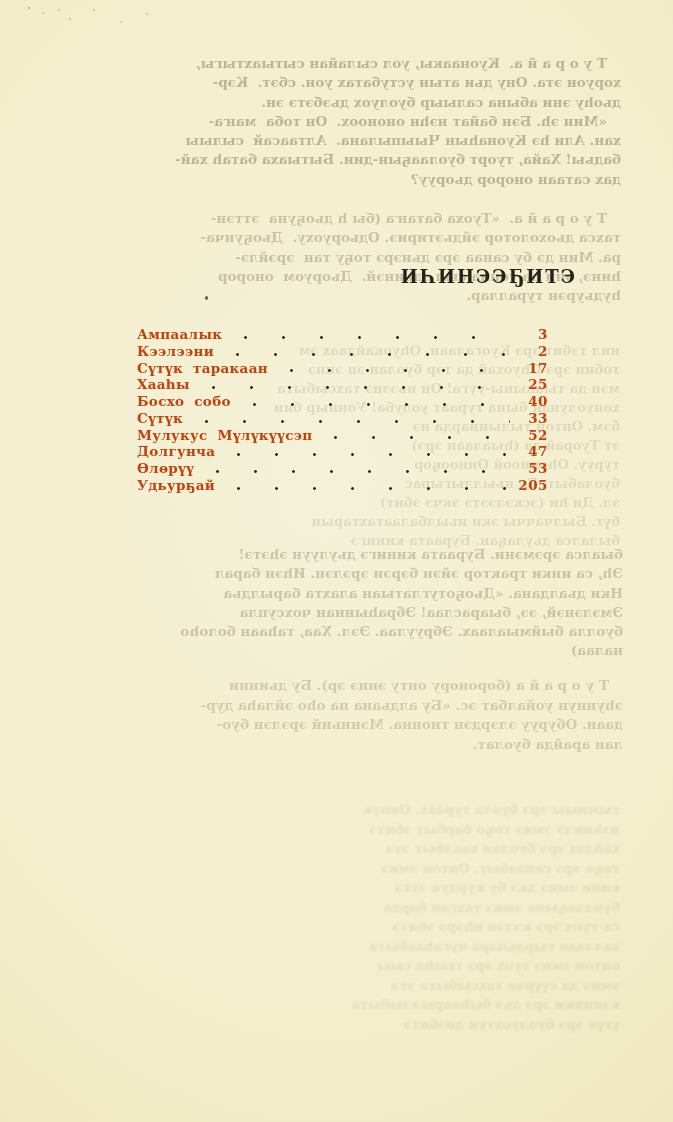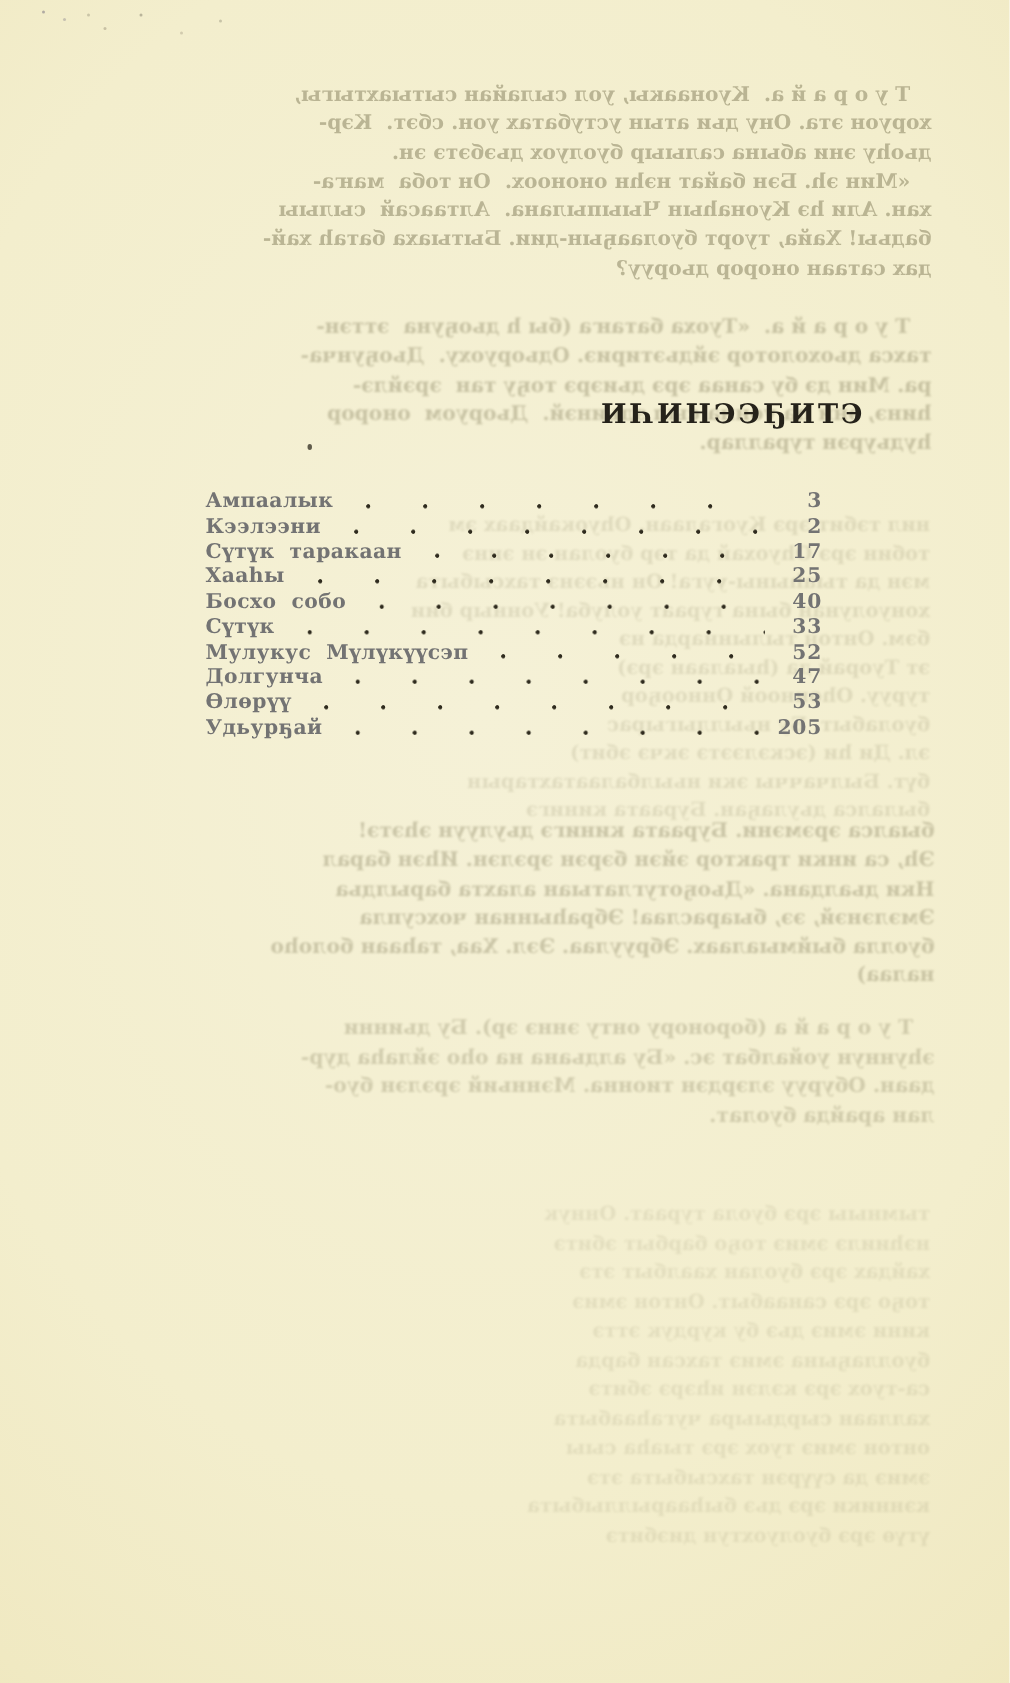--- a/index.html
+++ b/index.html
@@ -28,21 +28,21 @@
   
   .toc-title{
     position:absolute;top:266px;left:0;width:577px;margin:0;
     box-sizing:border-box;padding-left:40px;
     text-align:right;font-size:18px;font-weight:700;letter-spacing:2px;
     color:#25221a;z-index:3;
   }
   .toc{position:absolute;top:326px;left:137px;width:411px;z-index:3;}
   .toc-row{
     display:flex;align-items:baseline;height:16.75px;
-    font-size:13.5px;font-weight:700;color:#737373;
+    font-size:13.5px;font-weight:700;color:#c2410c;
   }
   .toc-row .label{white-space:nowrap;word-spacing:5px;letter-spacing:.3px;}
   .leader{flex:1;align-self:stretch;position:relative;margin:0 8px 0 16px;}
   .leader::after{
     content:"";position:absolute;left:6px;right:0;bottom:4px;height:3px;
     background-image:radial-gradient(circle at 1.5px 1.5px,#2f2b1e 1.15px,rgba(0,0,0,0) 1.6px);
     background-size:38px 3px;background-repeat:repeat-x;
   }
   .pagenum{min-width:30px;text-align:right;letter-spacing:.5px;}
 

